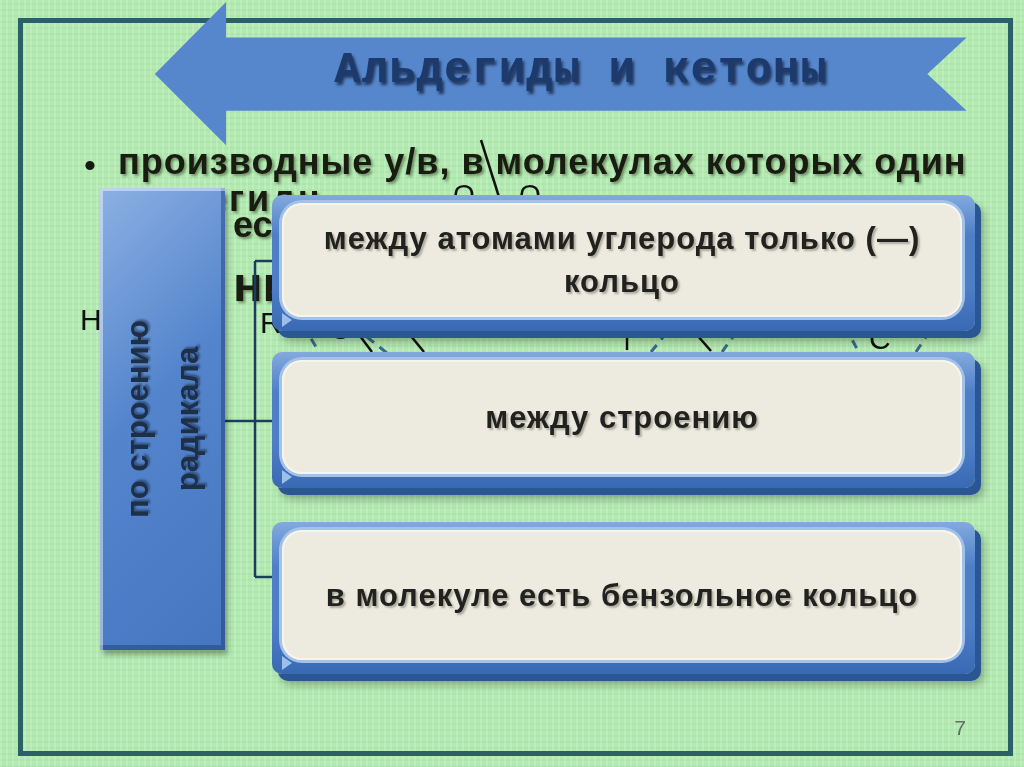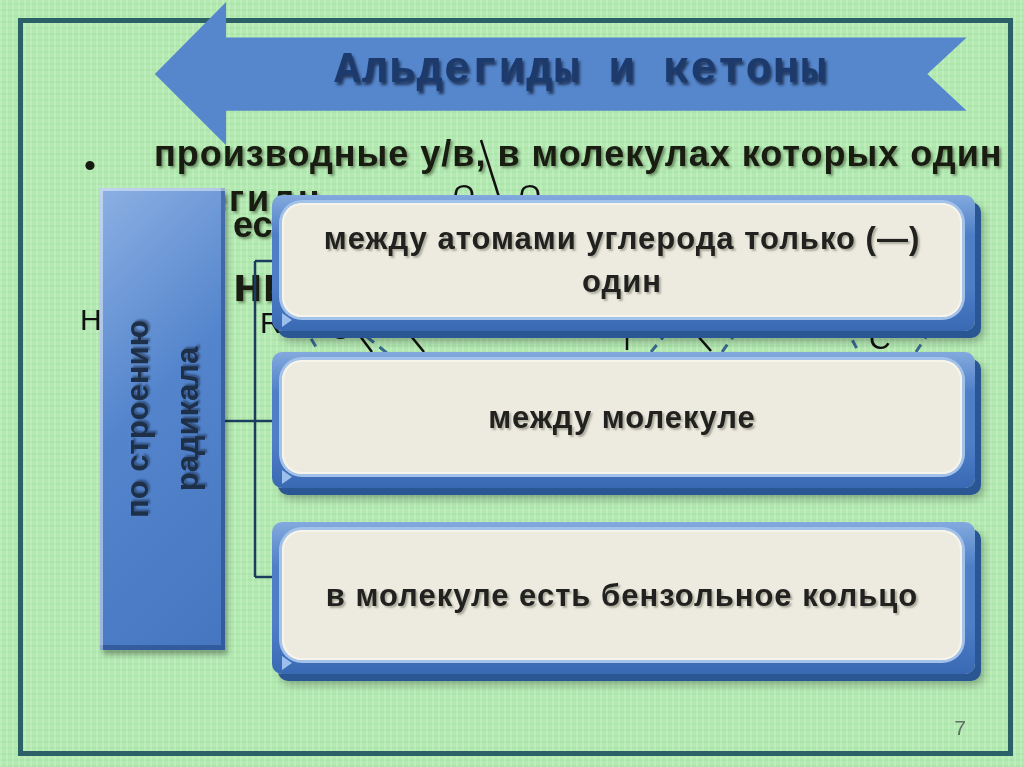--- a/index.html
+++ b/index.html
@@ -20,24 +20,23 @@
   .title-text{
     position:absolute; left:207px; top:44px; width:748px; height:52px; z-index:6;
     display:flex; align-items:center; justify-content:center;
     font-size:44px; font-weight:bold; letter-spacing:1px; color:#1d3a6d;
     text-shadow:2px 3px 3px rgba(8,14,34,.65);
     font-family:Liberation Mono, monospace;
   }
   
   .bullet-marker{position:absolute; left:84px; top:146px; font-size:34px; color:#15190f; z-index:1;}
   .bullet-text{
-    position:absolute; left:118px; top:133px; z-index:1; white-space:nowrap;
+    position:absolute; left:118px; top:141px; z-index:1; white-space:nowrap;
     font-size:36px; font-weight:bold; letter-spacing:1px; color:#181c11;
     text-shadow:2px 2px 3px rgba(45,70,35,.55);
-    margin-left:36px;
   }
   
   .frag{position:absolute; z-index:1; font-weight:bold; color:#181c11; white-space:nowrap;
         text-shadow:2px 2px 3px rgba(45,70,35,.55);}
   .frag-a{left:106px; top:178px; font-size:36px; letter-spacing:3px;}
   .frag-b{left:233px; top:204px; font-size:36px;}
   .frag-c{left:233px; top:256px; font-size:49px;}
   
   .chem{position:absolute; z-index:1; font-size:30px; color:#101010; font-weight:normal;}
   
@@ -136,26 +135,26 @@
   <div class="category-box">
     <div class="category-text">
       <div>по строению</div>
       <div>радикала</div>
     </div>
   </div>
 
   <div class="branch-box b1">
     <div class="panel">
       <div class="line">между атомами углерода только (—)</div>
-      <div class="line">один</div>
+      <div class="line">кольцо</div>
     </div>
   </div>
   <div class="branch-box b2">
     <div class="panel">
-      <div class="line">между молекуле</div>
+      <div class="line">между строению</div>
     </div>
   </div>
   <div class="branch-box b3">
     <div class="panel">
       <div class="line">в молекуле есть бензольное кольцо</div>
     </div>
   </div>
 
   <svg class="arrow-svg" width="1024" height="150" viewBox="0 -10 1024 160">
     <polygon points="131,69 207,-8 207,30 997,30 955,69 997,108 207,108 207,145" fill="#5687cd"></polygon>

